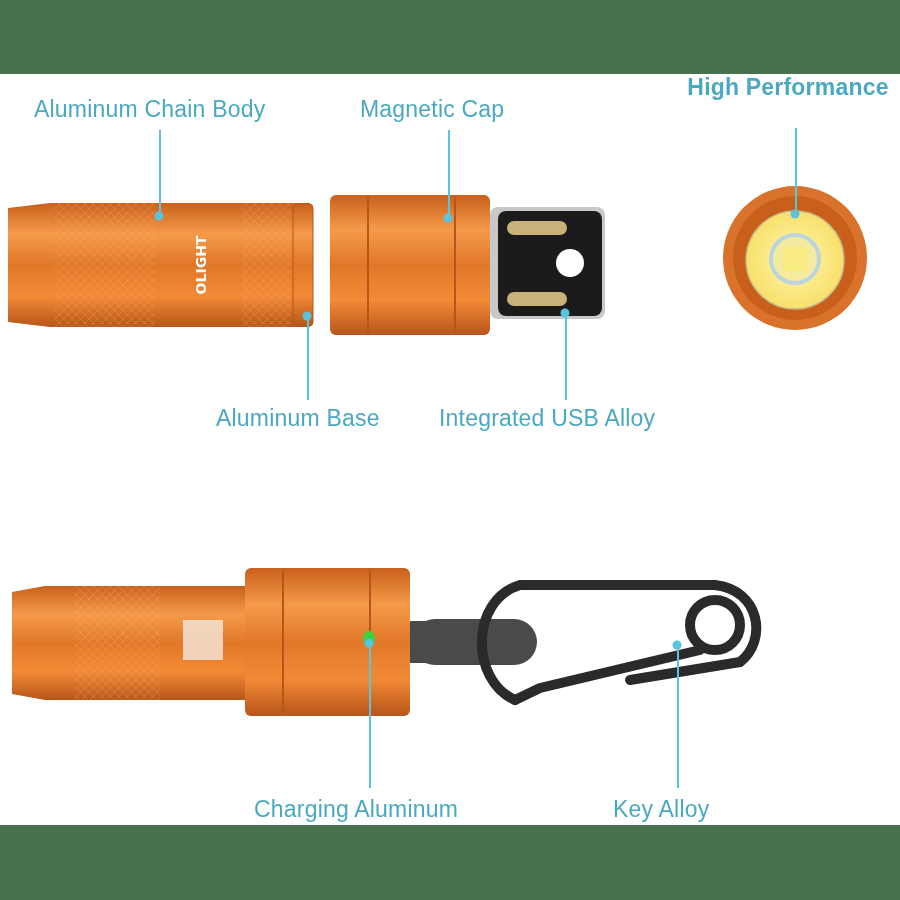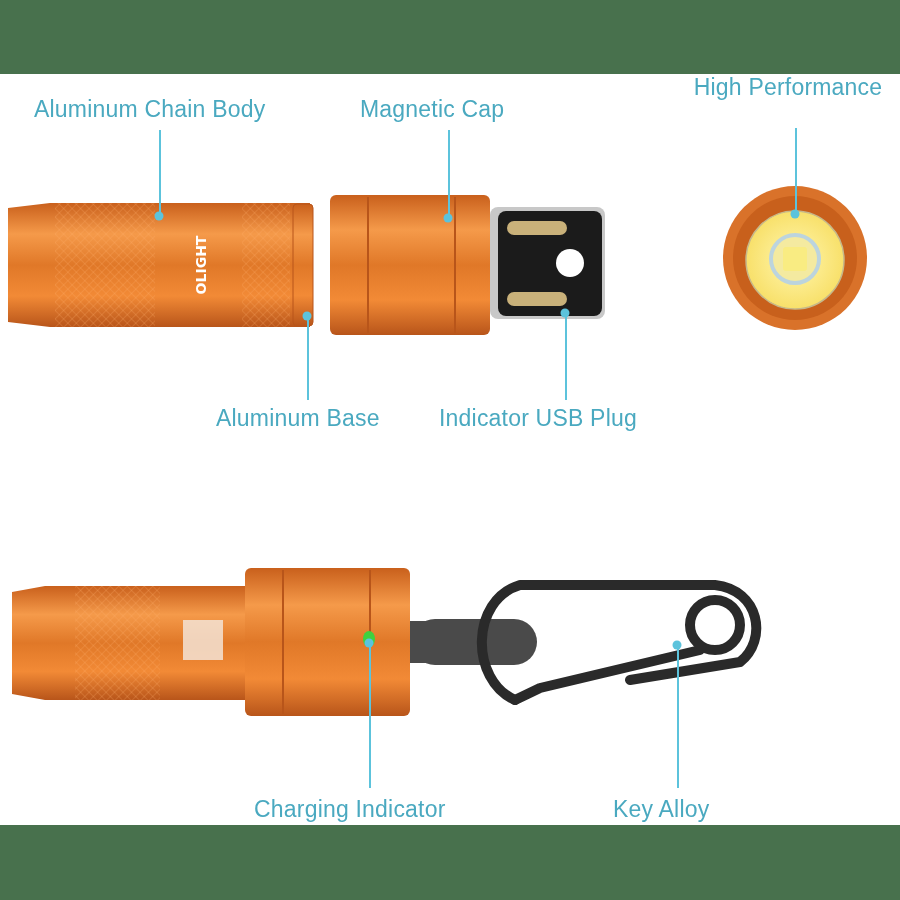--- a/index.html
+++ b/index.html
@@ -1,21 +1,21 @@
 <!DOCTYPE html>
 <html><head>
 <meta charset="utf-8">
 <style>
   html,body{margin:0;padding:0;}
   body{width:900px;height:900px;position:relative;overflow:hidden;background:#fff;font-family:"Liberation Sans","DejaVu Sans",sans-serif;}
   .bar{position:absolute;left:0;width:900px;background:#48714d;}
   .bar.top{top:0;height:74px;}
   .bar.bottom{top:825px;height:75px;}
   .label{position:absolute;color:#4aa9c0;font-size:23px;white-space:nowrap;letter-spacing:0.2px;}
-  .label.c{text-align:center;line-height:24px;}
+  .label.c{text-align:center;line-height:24px;font-weight:bold;}
   .vline{position:absolute;width:1.5px;background:#5cc3dc;}
   .dot{position:absolute;width:9px;height:9px;border-radius:50%;background:#5cc3dc;transform:translate(-50%,-50%);}
   svg{position:absolute;left:0;top:0;}
 </style>
 </head>
 <body>
 
 <div class="bar top"></div>
 <div class="bar bottom"></div>
 
@@ -107,15 +107,15 @@
 
 <div class="vline" style="left:677px;top:645px;height:143px;"></div>
 <div class="dot" style="left:677px;top:645px;"></div>
 
 <div class="label" style="left:34px;top:96px;">Aluminum Chain Body</div>
 <div class="label" style="left:360px;top:96px;">Magnetic Cap</div>
 <div class="label c" style="left:676px;top:75px;width:224px;">
   <div>High Performance</div>
 </div>
 <div class="label" style="left:216px;top:405px;">Aluminum Base</div>
-<div class="label" style="left:439px;top:405px;">Indicator USB Plug</div>
-<div class="label" style="left:254px;top:796px;">Charging Indicator</div>
+<div class="label" style="left:439px;top:405px;">Integrated USB Alloy</div>
+<div class="label" style="left:254px;top:796px;">Charging Aluminum</div>
 <div class="label" style="left:613px;top:796px;">Key Alloy</div>
 
 </body></html>

